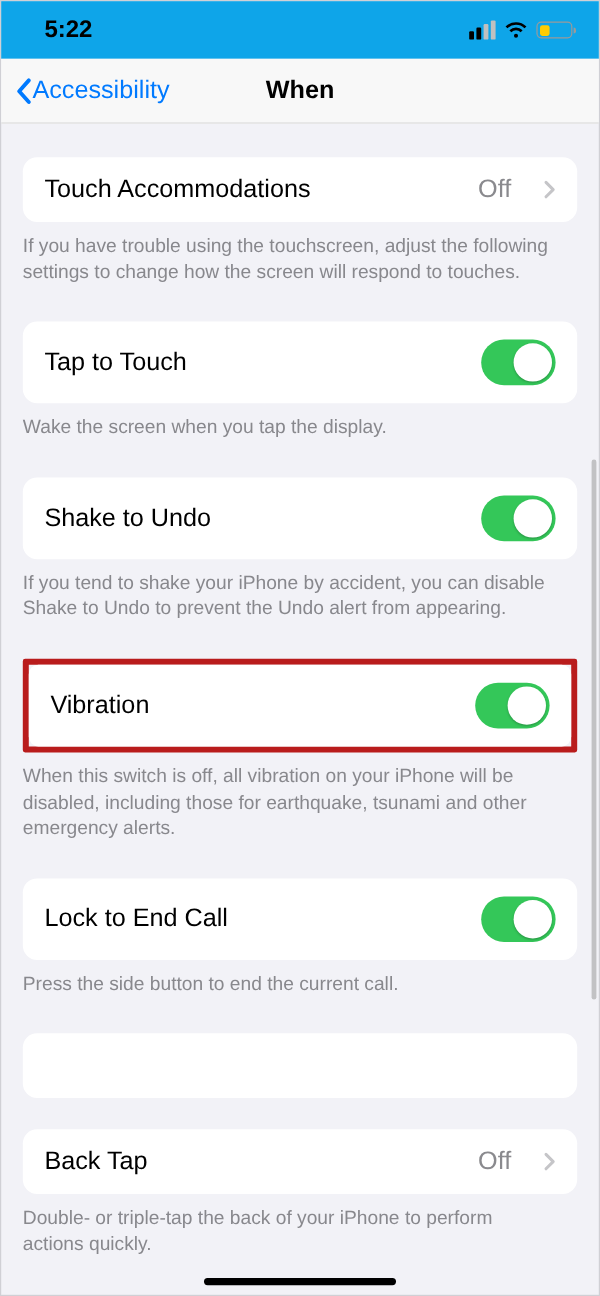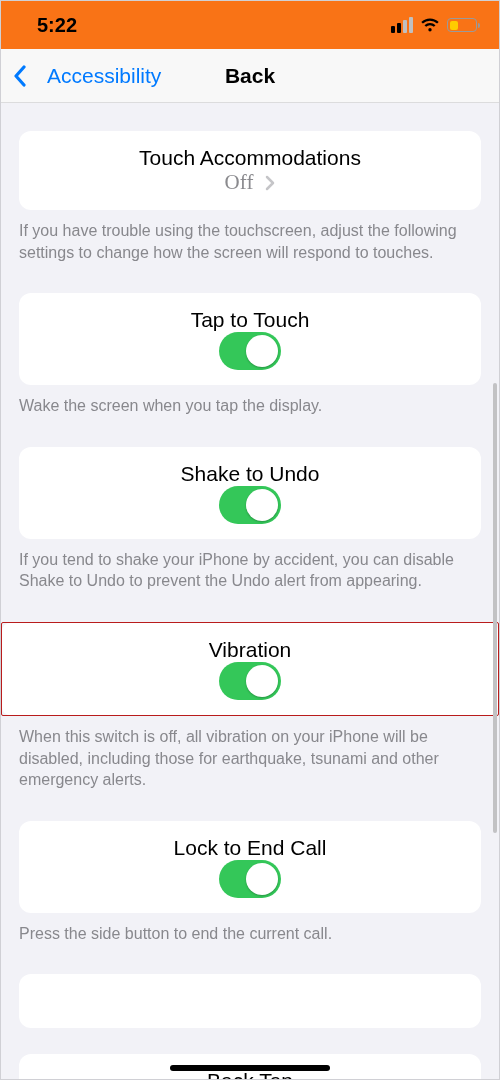--- a/index.html
+++ b/index.html
@@ -14,21 +14,21 @@
     background: #f2f2f7;
     border: 1px solid #d0d0d5;
     position: relative;
     display: flex;
     flex-direction: column;
   }
 
   
   .status-bar {
     height: 48px;
-    background: #f97316;
+    background: #0ea5e9;
     display: flex;
     align-items: center;
     justify-content: space-between;
     padding: 0 22px 0 36px;
   }
   .status-time {
     font-size: 20px;
     font-weight: 600;
     color: #000;
   }
@@ -67,21 +67,21 @@
     position: relative;
     display: flex;
     align-items: center;
   }
   .nav-back {
     display: flex;
     align-items: center;
     color: #007aff;
     font-size: 21px;
     padding-left: 12px;
-    gap: 20px;
+    gap: 0;
   }
   .nav-chevron svg { display:block; }
   .nav-title {
     position: absolute;
     left: 0; right: 0;
     text-align: center;
     font-size: 21px;
     font-weight: 600;
     color: #000;
     pointer-events: none;
@@ -102,31 +102,29 @@
   .group-spacer-top { height: 28px; }
 
   .cell {
     background: #fff;
     border-radius: 12px;
     display: flex;
     align-items: center;
     justify-content: space-between;
     padding: 15px 18px;
     min-height: 54px;
-    flex-direction: column;
   }
   .cell-label {
     font-size: 21px;
     color: #000;
   }
   .cell-right {
     display: flex;
     align-items: center;
-    gap: 12px;
-    font-family: Liberation Serif, serif;
+    gap: 27px;
   }
   .cell-value {
     font-size: 21px;
     color: #8a8a8e;
   }
   .disclosure svg { display:block; }
 
   .toggle {
     width: 62px;
     height: 38px;
@@ -143,23 +141,23 @@
   .footer-text {
     font-size: 16px;
     color: #88888d;
     padding: 10px 35px 0 18px;
     line-height: 1.35;
   }
   .gap { height: 30px; }
   .gap-sm { height: 26px; }
 
   .highlight-wrap{
-    border: 1px solid #b91c1c;
+    border: 5px solid #b91c1c;
     border-radius: 2px;
-    margin: 0 0;
+    margin: 0 18px;
   }
   .highlight-wrap .cell{
     border-radius: 8px;
   }
 
   .home-indicator{
     position:absolute; bottom:8px; left:50%; transform:translateX(-50%);
     width:160px; height:6px; background:#000; border-radius:3px;
   }
 </style>
@@ -192,21 +190,21 @@
 
   <div class="nav-bar">
     <div class="nav-back">
       <span class="nav-chevron">
         <svg width="14" height="22" viewBox="0 0 14 22">
           <polyline points="11,2 3,11 11,20" fill="none" stroke="#007aff" stroke-width="3.2" stroke-linecap="round" stroke-linejoin="round"></polyline>
         </svg>
       </span>
       <span>Accessibility</span>
     </div>
-    <div class="nav-title">Back</div>
+    <div class="nav-title">When</div>
   </div>
 
   <div class="content">
 
     <div class="group-spacer-top"></div>
 
     <div class="group">
       <div class="cell">
         <span class="cell-label">Touch Accommodations</span>
         <div class="cell-right">

